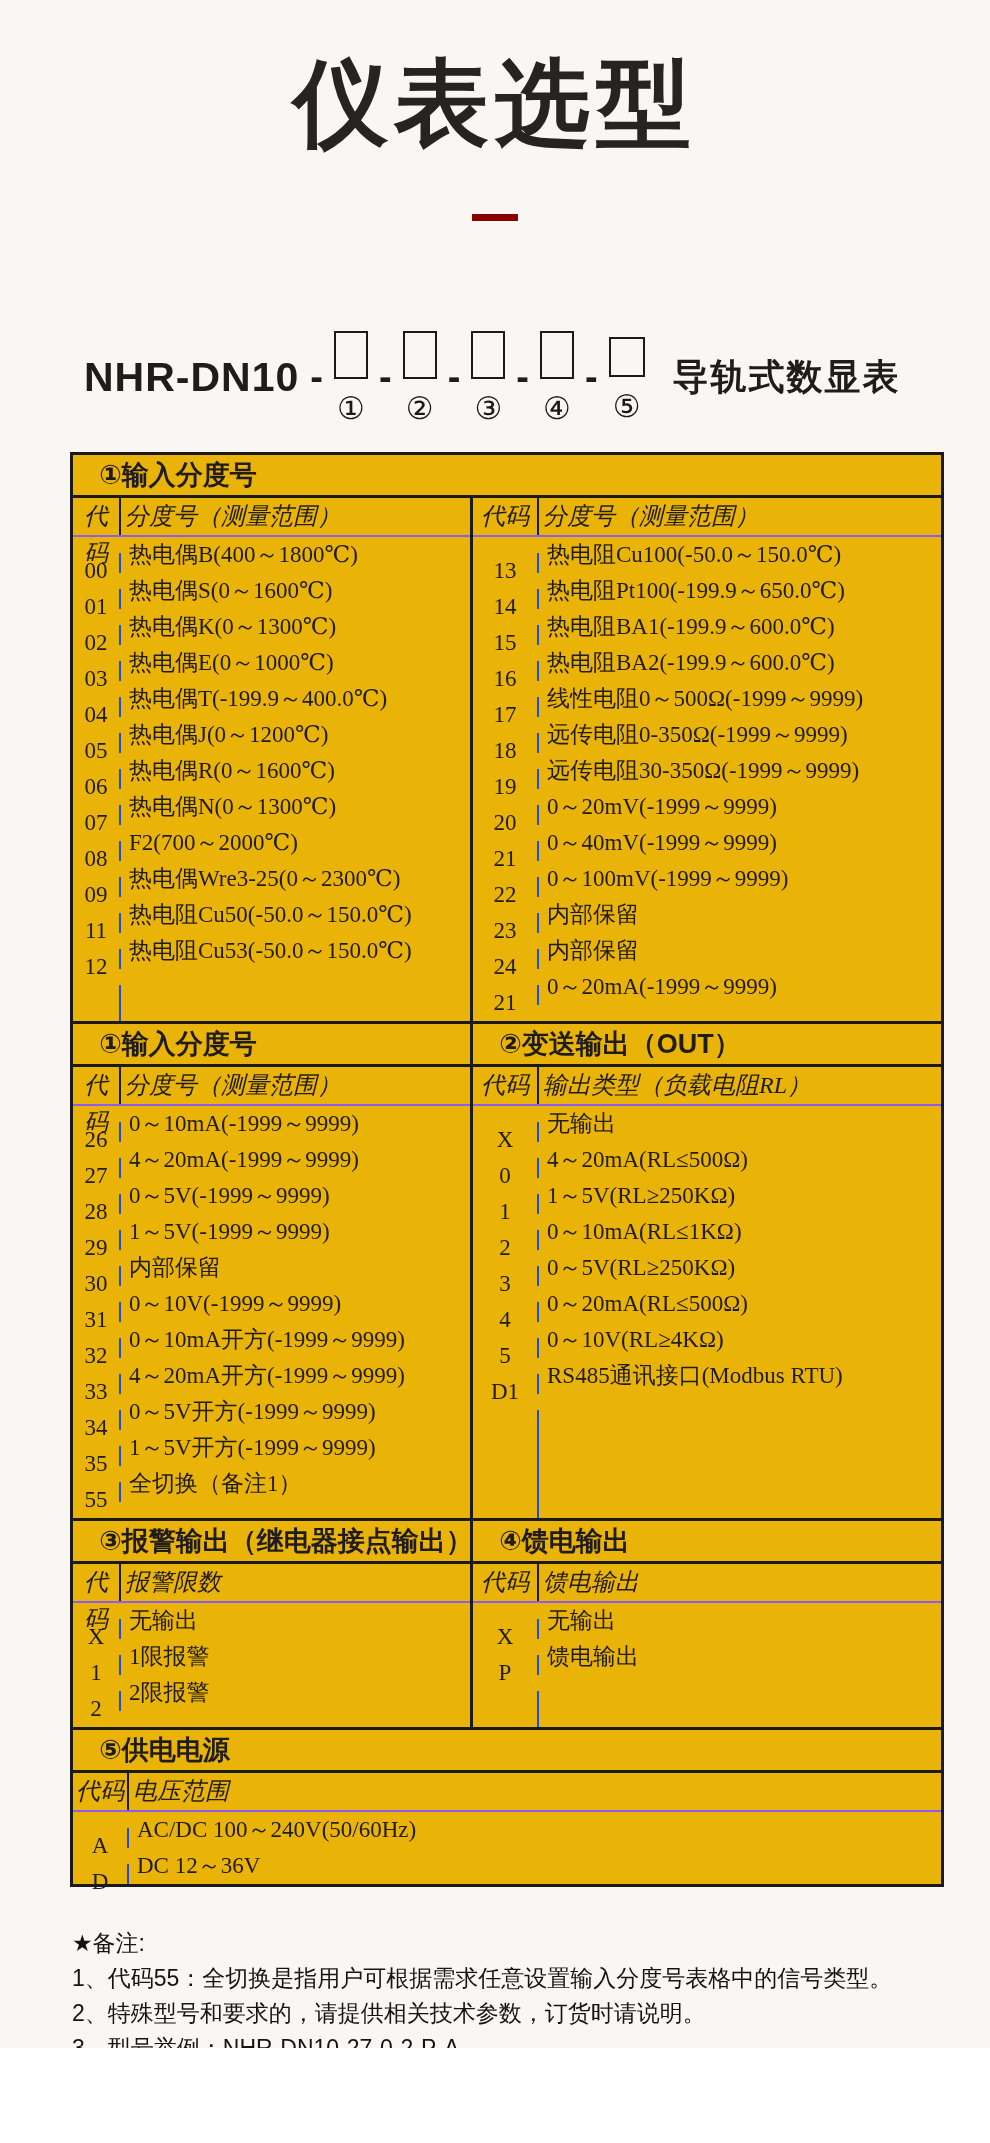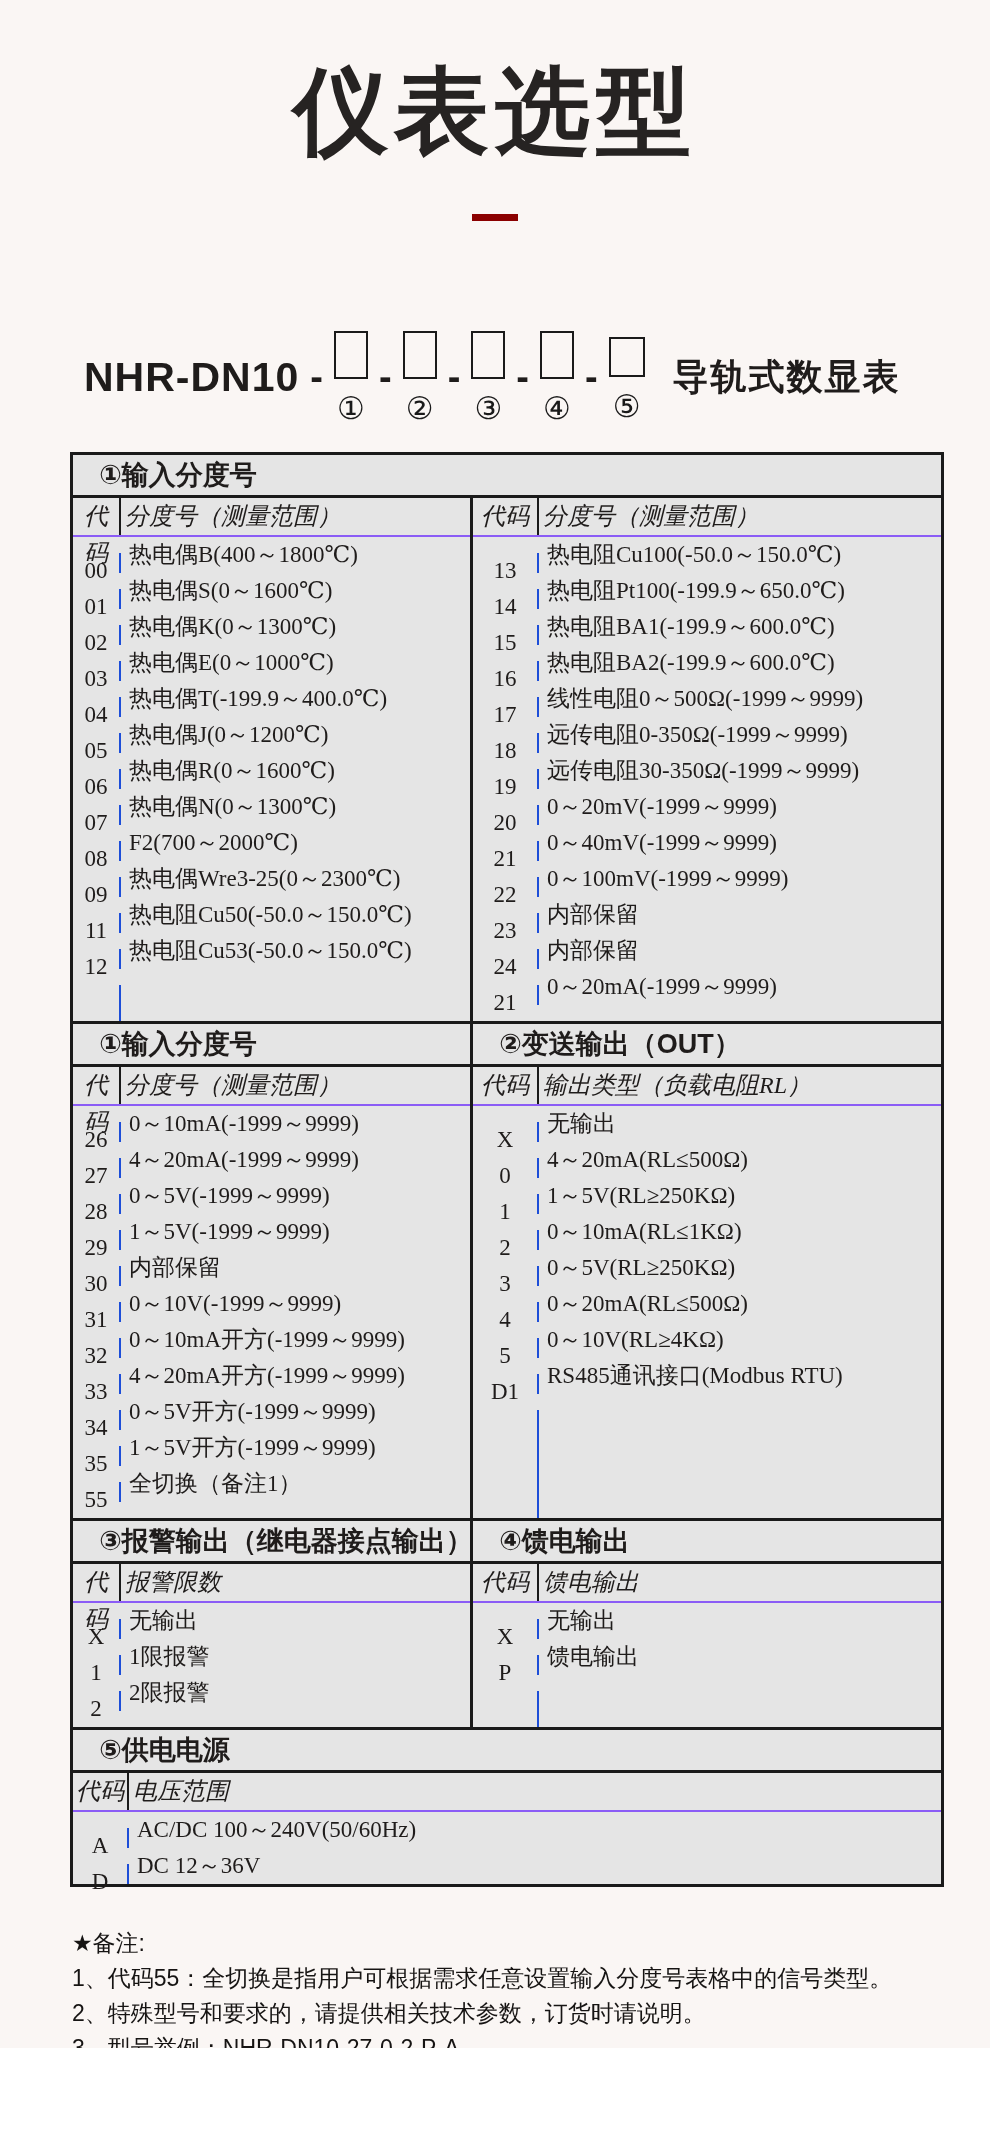--- a/index.html
+++ b/index.html
@@ -6,39 +6,39 @@
   body{
     width:990px;height:2143px;background:#ffffff;
     font-family:"Liberation Serif","DejaVu Serif",serif;
     color:#1f1c1b;
   }
   .page{width:990px;height:2048px;background:#FAF6F4;overflow:hidden;}
 
   
   .title{
     padding-top:50px;text-align:center;
-    font-family:Liberation Sans, sans-serif;
+    font-family:Liberation Mono, monospace;
     font-weight:bold;font-size:95px;line-height:1.3;letter-spacing:6px;color:#262322;
   }
   .red-dash{width:46px;height:7px;background:#8B0000;margin:40px auto 0 auto;}
 
   
   .model-row{margin:110px 0 0 84px;display:flex;align-items:center;}
   .m-prefix{font-family:"Liberation Sans","DejaVu Sans",sans-serif;font-weight:bold;font-size:41px;line-height:48px;letter-spacing:1px;}
   .m-dash{font-family:"Liberation Sans","DejaVu Sans",sans-serif;font-weight:bold;font-size:38px;line-height:46px;margin:0 11px;}
   .m-slot{display:flex;flex-direction:column;align-items:center;}
   .m-box{width:30px;height:44px;border:2px solid #1a1a1a;background:transparent;}
   .m-box.small{width:32px;height:36px;margin-top:5px;}
   .m-circ{margin-top:14px;font-size:31px;line-height:1;color:#1a1a1a;}
   .m-suffix{font-family:"Liberation Sans","DejaVu Sans",sans-serif;font-weight:bold;font-size:36px;line-height:50px;margin-left:28px;letter-spacing:2px;}
 
   
   .doc-table{
     margin:28px 0 0 70px;width:874px;box-sizing:border-box;
-    border:3px solid #1a1a1a;background:#e5e5e5;
+    border:3px solid #1a1a1a;background:#eab308;
   }
   .section + .section{border-top:3px solid #1a1a1a;}
   .sec-head{
     font-family:"Liberation Sans","DejaVu Sans",sans-serif;
     font-weight:bold;font-size:27px;line-height:40px;height:40px;
     padding-left:26px;border-bottom:3px solid #1a1a1a;white-space:nowrap;overflow:hidden;
   }
   .split{display:flex;align-items:stretch;}
   .half{display:flex;flex-direction:column;box-sizing:border-box;}
   .half-left{width:400px;border-right:3px solid #1a1a1a;}

